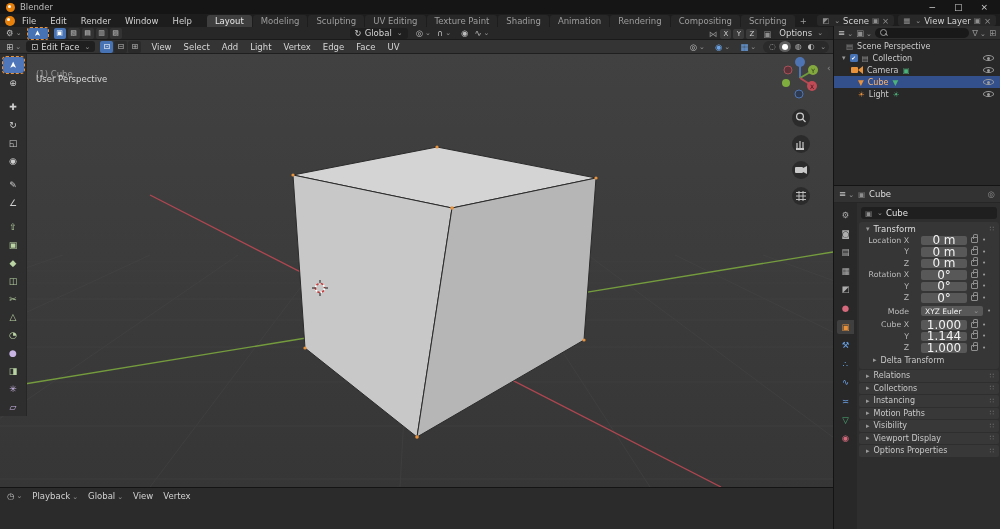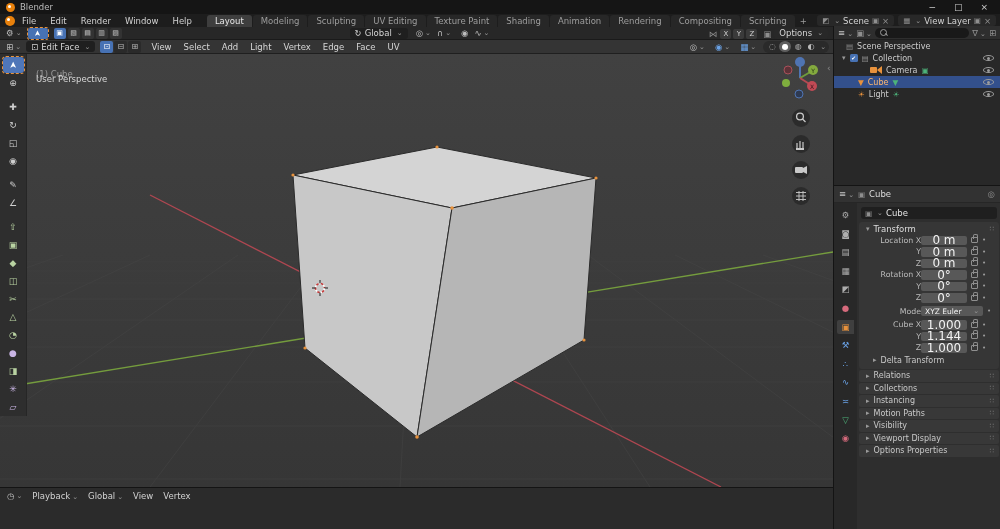--- a/index.html
+++ b/index.html
@@ -74,21 +74,21 @@
 .ptabs{position:absolute;left:0;top:17px;width:23px;height:327px;background:#282828;display:flex;flex-direction:column;align-items:center;padding-top:5px;gap:4.6px}
 .ptab{width:17px;height:14px;display:flex;align-items:center;justify-content:center;border-radius:2px 0 0 2px;font-size:8.5px;color:#adadad}
 .ptab[data-v~="active"]{background:#3f3f3f}
 .ptab[data-v~="orange"]{color:#e8923c}.ptab[data-v~="blue"]{color:#6aa3e8}
 .ptab[data-v~="green"]{color:#4db37a}.ptab[data-v~="pink"]{color:#d66a7c}
 .pbody{position:absolute;left:23px;top:17px;width:144px;height:327px}
 .namefield{margin:4px 4px 3px 4px;height:12px;background:#1f1f1f;border-radius:3px;display:flex;align-items:center;gap:3px;padding:0 4px;color:#e2e2e2}
 .panel{margin:2px 2px 0 2px;background:#363636;border-radius:3px;padding-bottom:3px}
 .panelhead{height:13px;display:flex;align-items:center;gap:4px;padding:0 5px;color:#dcdcdc}
 .trow{height:10.5px;display:flex;align-items:center;margin:0 4px 1px 0}
-.tlabel{flex:0 0 62px;text-align:right;padding-right:0;color:#bdbdbd;font-size:7.8px;white-space:nowrap}
+.tlabel{flex:0 0 62px;text-align:right;padding-right:12px;color:#bdbdbd;font-size:7.8px;white-space:nowrap}
 .tfield{flex:0 0 46px;height:9.5px;background:#585858;border-radius:2px;color:#f2f2f2;font-size:12px;display:flex;align-items:center;justify-content:center}
 .tdrop{flex:0 0 62px;height:10px;background:#585858;border-radius:2px;color:#f2f2f2;font-size:7.5px;display:flex;align-items:center;justify-content:space-between;padding:0 4px}
 .lock{width:7px;height:6px;border:1px solid #8f8f8f;border-radius:1px;position:relative;margin-left:4px;flex:0 0 auto}
 .lock::before{content:"";position:absolute;left:1px;top:-4px;width:3px;height:4px;border:1px solid #8f8f8f;border-bottom:none;border-radius:2px 2px 0 0}
 .adot{color:#9a9a9a;font-size:7px;margin-left:4px}
 .cpanel{margin:1px 2px 0 2px;height:11.5px;background:#383838;border-radius:2px;display:flex;align-items:center;gap:4px;padding:0 5px;color:#c9c9c9;font-size:8px}
 .dots{margin-left:auto;color:#8a8a8a;font-size:7px}
 
 .timeline{left:0;top:487px;width:833px;height:42px;background:#2b2b2b;border-top:1px solid #141414}
 .thead{height:16px;display:flex;align-items:center;gap:2px;padding:0 4px}
@@ -428,21 +428,21 @@
       <span class="oic dim">▤</span>
       <span>Scene Perspective</span>
     </div>
     <div class="orow" style="padding-left:6px">
       <span class="chev">▾</span>
       <span class="cbx">✔</span>
       <span class="oic dim">▤</span>
       <span>Collection</span>
       <span class="eye"></span>
     </div>
-    <div class="orow" style="padding-left:36px">
+    <div class="orow" style="padding-left:17px">
       <span class="cami"></span>
       <span>Camera</span>
       <span class="oic green">▣</span>
       <span class="eye"></span>
     </div>
     <div class="orow" data-v="sel" style="padding-left:24px">
       <span class="oic orange">▼</span>
       <span style="color:#ffb871">Cube</span>
       <span class="oic green">▼</span>
       <span class="eye"></span>

